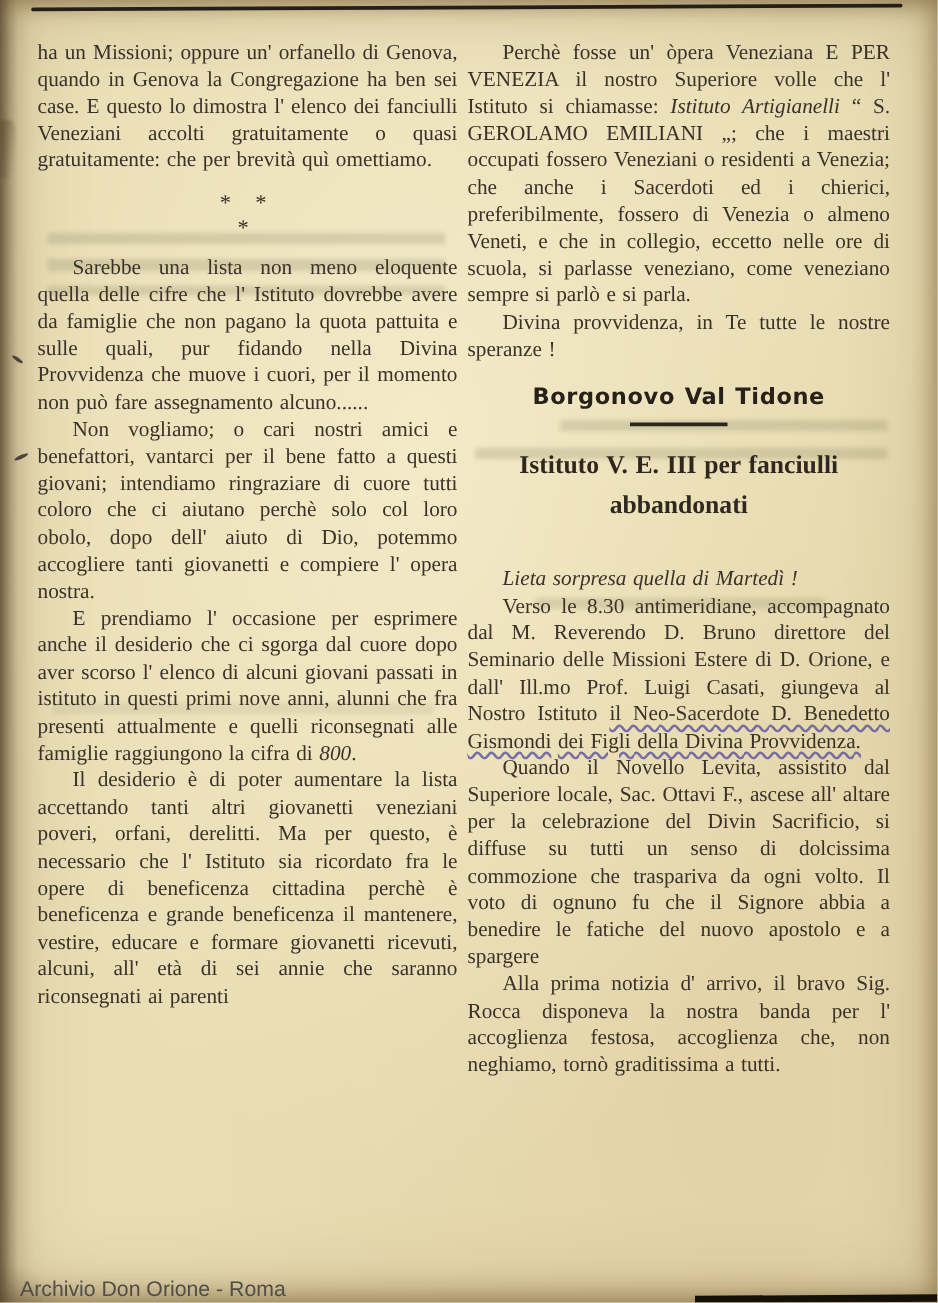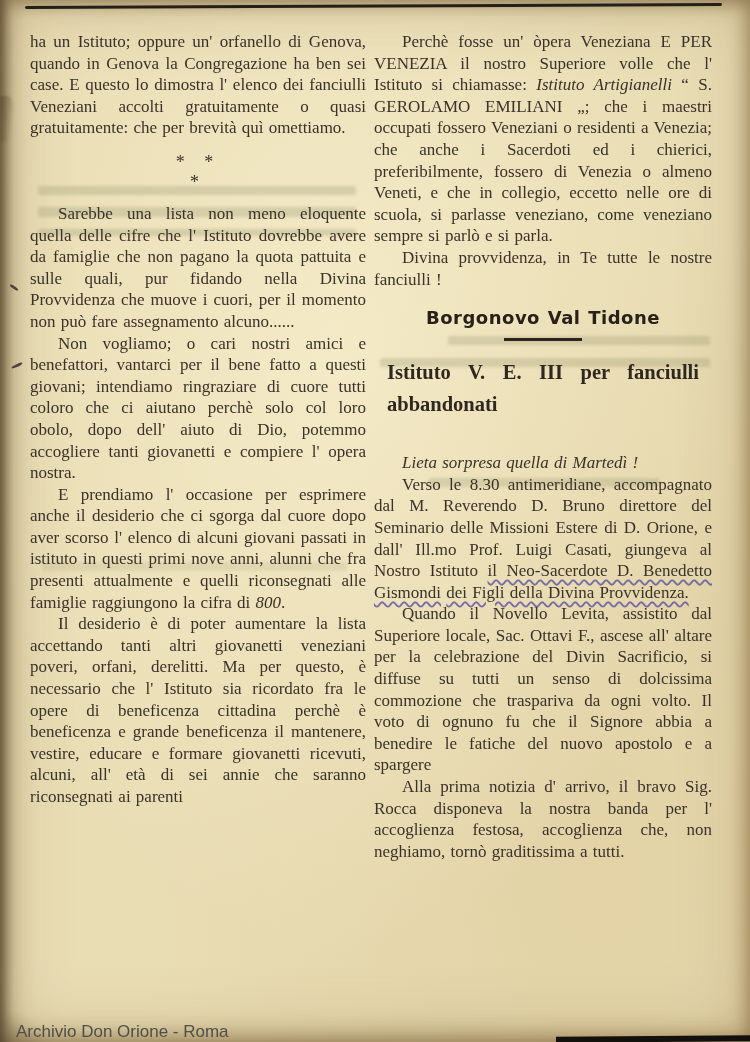--- a/index.html
+++ b/index.html
@@ -52,21 +52,21 @@
     font-family:"DejaVu Sans", sans-serif;
     font-weight:bold; font-size:18px; line-height:26px;
     letter-spacing:0.5px; color:#272119;
     text-indent:0;
   }
   .heading-rule {
     width:78px; height:3px; background:#2b251e; margin:7px auto 0 auto;
   }
   .article-title {
     width:312px; margin:15px auto 0 auto;
-    text-indent:0;
+    text-align:center; text-indent:0;
     font-weight:bold; font-size:20.5px; line-height:32px;
     color:#2e2820;
   }
   .gap-top { margin-top:32px !important;font-style:italic; }
   .pen-u {
     text-decoration:underline;
     text-decoration-style:wavy;
     text-decoration-color:rgba(86,78,162,0.78);
     text-decoration-thickness:1.5px;
     text-underline-offset:3px;
@@ -125,34 +125,34 @@
   <div class="ghost g3"></div>
   <div class="ghost g4"></div>
   <div class="ghost g5"></div>
 
   <div class="crease"></div>
   <div class="pmark pm1"></div>
   <div class="pmark pm2"></div>
   <div class="corner-shade"></div>
 
   <div class="col col-left">
-    <p class="noindent">ha un Istituto; oppure un' orfanello di Genova, quando in Genova la Congregazione ha ben sei case. E questo lo dimostra l' elenco dei fanciulli Veneziani accolti gratuitamente o quasi gratuitamente: che per brevità quì omettiamo.</p>
+    <p class="noindent">ha un Missioni; oppure un' orfanello di Genova, quando in Genova la Congregazione ha ben sei case. E questo lo dimostra l' elenco dei fanciulli Veneziani accolti gratuitamente o quasi gratuitamente: che per brevità quì omettiamo.</p>
     <div class="asterisks">
       <span>* *</span>
       <span>*</span>
     </div>
     <p>Sarebbe una lista non meno eloquente quella delle cifre che l' Istituto dovrebbe avere da famiglie che non pagano la quota pattuita e sulle quali, pur fidando nella Divina Provvidenza che muove i cuori, per il momento non può fare assegnamento alcuno......</p>
     <p>Non vogliamo; o cari nostri amici e benefattori, vantarci per il bene fatto a questi giovani; intendiamo ringraziare di cuore tutti coloro che ci aiutano perchè solo col loro obolo, dopo dell' aiuto di Dio, potemmo accogliere tanti giovanetti e compiere l' opera nostra.</p>
     <p><span>E prendiamo l' occasione per esprimere anche il desiderio che ci sgorga dal cuore dopo aver scorso l' elenco di alcuni giovani passati in istituto in questi primi nove anni, alunni che fra presenti attualmente e quelli riconsegnati alle famiglie raggiungono la cifra di </span><i>800</i><span>.</span></p>
     <p>Il desiderio è di poter aumentare la lista accettando tanti altri giovanetti veneziani poveri, orfani, derelitti. Ma per questo, è necessario che l' Istituto sia ricordato fra le opere di beneficenza cittadina perchè è beneficenza e grande beneficenza il mantenere, vestire, educare e formare giovanetti ricevuti, alcuni, all' età di sei annie che saranno riconsegnati ai parenti</p>
   </div>
 
   <div class="col col-right">
     <p><span>Perchè fosse un' òpera Veneziana E PER VENEZIA il nostro Superiore volle che l' Istituto si chiamasse: </span><i>Istituto Artigianelli</i><span> “ S. GEROLAMO EMILIANI „; che i maestri occupati fossero Veneziani o residenti a Venezia; che anche i Sacerdoti ed i chierici, preferibilmente, fossero di Venezia o almeno Veneti, e che in collegio, eccetto nelle ore di scuola, si parlasse veneziano, come veneziano sempre si parlò e si parla.</span></p>
-    <p>Divina provvidenza, in Te tutte le nostre fanciulli !</p>
+    <p>Divina provvidenza, in Te tutte le nostre speranze !</p>
 
     <div class="section-heading">Borgonovo Val Tidone</div>
     <div class="heading-rule"></div>
     <div class="article-title">Istituto V. E. III per fanciulli abbandonati</div>
 
     <p class="gap-top">Lieta sorpresa quella di Martedì !</p>
     <p><span>Verso le 8.30 antimeridiane, accompagnato dal M. Reverendo D. Bruno direttore del Seminario delle Missioni Estere di D. Orione, e dall' Ill.mo Prof. Luigi Casati, giungeva al Nostro Istituto </span><span class="pen-u">il Neo-Sacerdote D. Benedetto Gismondi</span><span> </span><span class="pen-u">dei Figli della Divina Provvidenza.</span></p>
     <p>Quando il Novello Levita, assistito dal Superiore locale, Sac. Ottavi F., ascese all' altare per la celebrazione del Divin Sacrificio, si diffuse su tutti un senso di dolcissima commozione che traspariva da ogni volto. Il voto di ognuno fu che il Signore abbia a benedire le fatiche del nuovo apostolo e a spargere</p>
     <p>Alla prima notizia d' arrivo, il bravo Sig. Rocca disponeva la nostra banda per l' accoglienza festosa, accoglienza che, non neghiamo, tornò graditissima a tutti.</p>
   </div>

